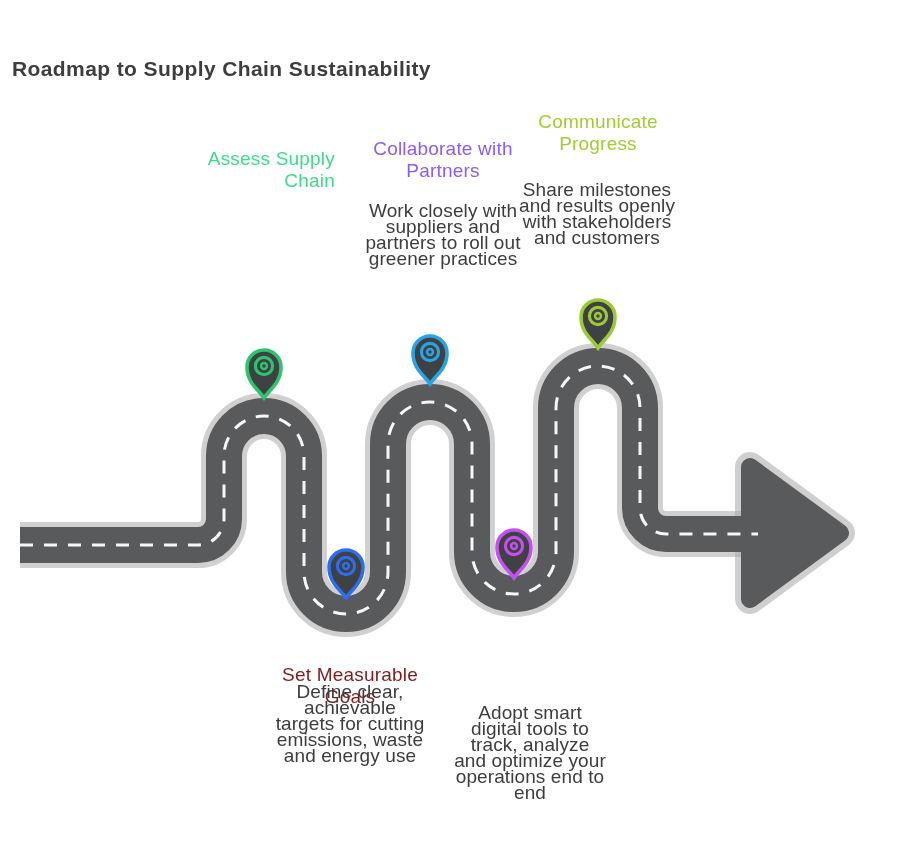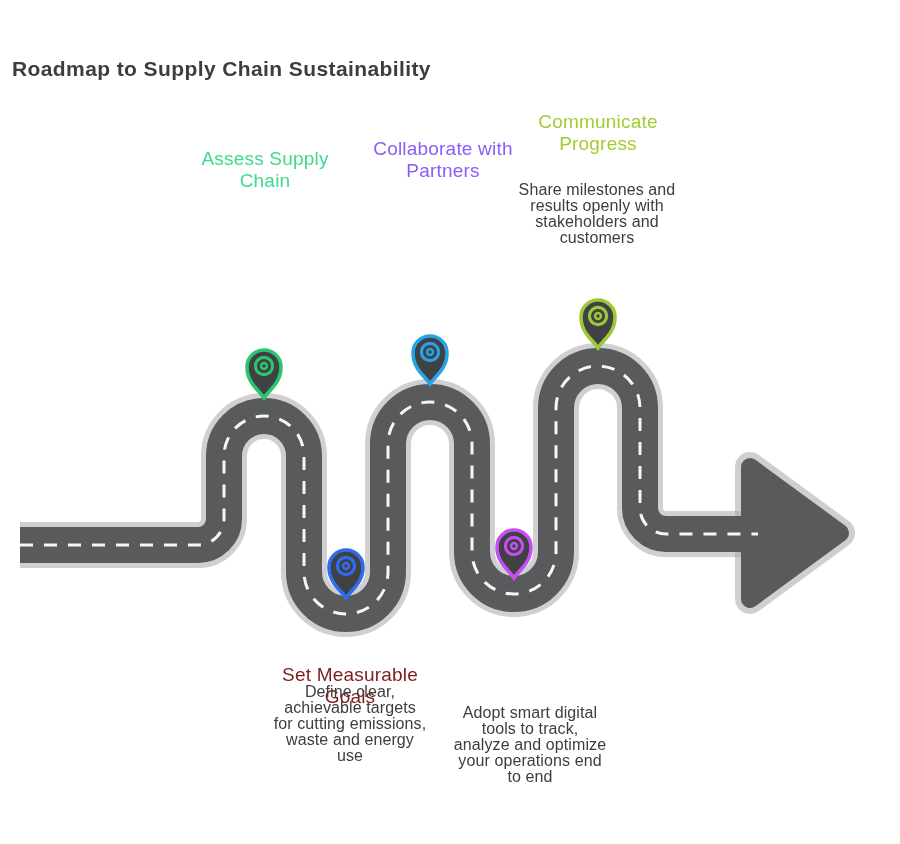--- a/index.html
+++ b/index.html
@@ -11,23 +11,23 @@
     position:absolute;left:0;top:57px;width:900px;margin:0;
     text-align:left;font-size:21px;font-weight:bold;letter-spacing:.4px;padding-left:12px;
   }
   .road-svg{position:absolute;left:0;top:0;}
   .step-title{
     position:absolute;width:140px;margin:0;text-align:center;
     font-size:19px;line-height:22px;font-weight:normal;letter-spacing:.2px;
   }
   .step-desc{
     position:absolute;margin:0;text-align:center;
-    font-size:16px;line-height:16px;letter-spacing:.1px;color:#3d3d3d;
+    font-size:19px;line-height:16px;letter-spacing:.1px;color:#3d3d3d;
   }
-  .t-assess{left:195px;top:148px;}
+  .t-assess{left:195px;top:148px;text-align:right;}
   .d-assess{left:180px;top:220px;width:170px;}
   .t-collaborate{left:373px;top:138px;}
   .d-collaborate{left:361px;top:203px;width:164px;}
   .t-communicate{left:528px;top:111px;}
   .d-communicate{left:514px;top:182px;width:166px;}
   .t-goals{left:280px;top:664px;}
   .d-goals{left:273px;top:684px;width:154px;}
   .t-digitize{left:442px;top:641px;}
   .d-digitize{left:453px;top:705px;width:154px;}
 </style>
@@ -93,20 +93,21 @@
       <path d="M 0 28 C -5.5 19.5 -17 13 -17 -3 A 17 17 0 1 1 17 -3 C 17 13 5.5 19.5 0 28 Z" stroke-width="3.6" stroke="#9cc937" fill="#3f4143"></path>
       <circle cx="0" cy="-4" r="8.6" fill="none" stroke-width="3.1" stroke="#9cc937"></circle>
       <circle cx="0" cy="-4" r="4.2" fill="#9cc937"></circle>
       <circle cx="0" cy="-4" r="1.7" fill="#3f4143"></circle>
     </g>
   </svg>
 
   <h2 class="step-title t-assess" style="color: rgb(65, 217, 139);">Assess Supply Chain</h2>
 
   <h2 class="step-title t-collaborate" style="color: #8b5cf6;">Collaborate with Partners</h2>
+  <p class="step-desc d-collaborate">Work closely with suppliers and partners to roll out greener practices</p>
 
   <h2 class="step-title t-communicate" style="color: rgb(162, 204, 51);">Communicate Progress</h2>
   <p class="step-desc d-communicate">Share milestones and results openly with stakeholders and customers</p>
 
   <h2 class="step-title t-goals" style="color: #7f1d1d;">Set Measurable Goals</h2>
   <p class="step-desc d-goals">Define clear, achievable targets for cutting emissions, waste and energy use</p>
 
   <p class="step-desc d-digitize">Adopt smart digital tools to track, analyze and optimize your operations end to end</p>
 
 </div>

